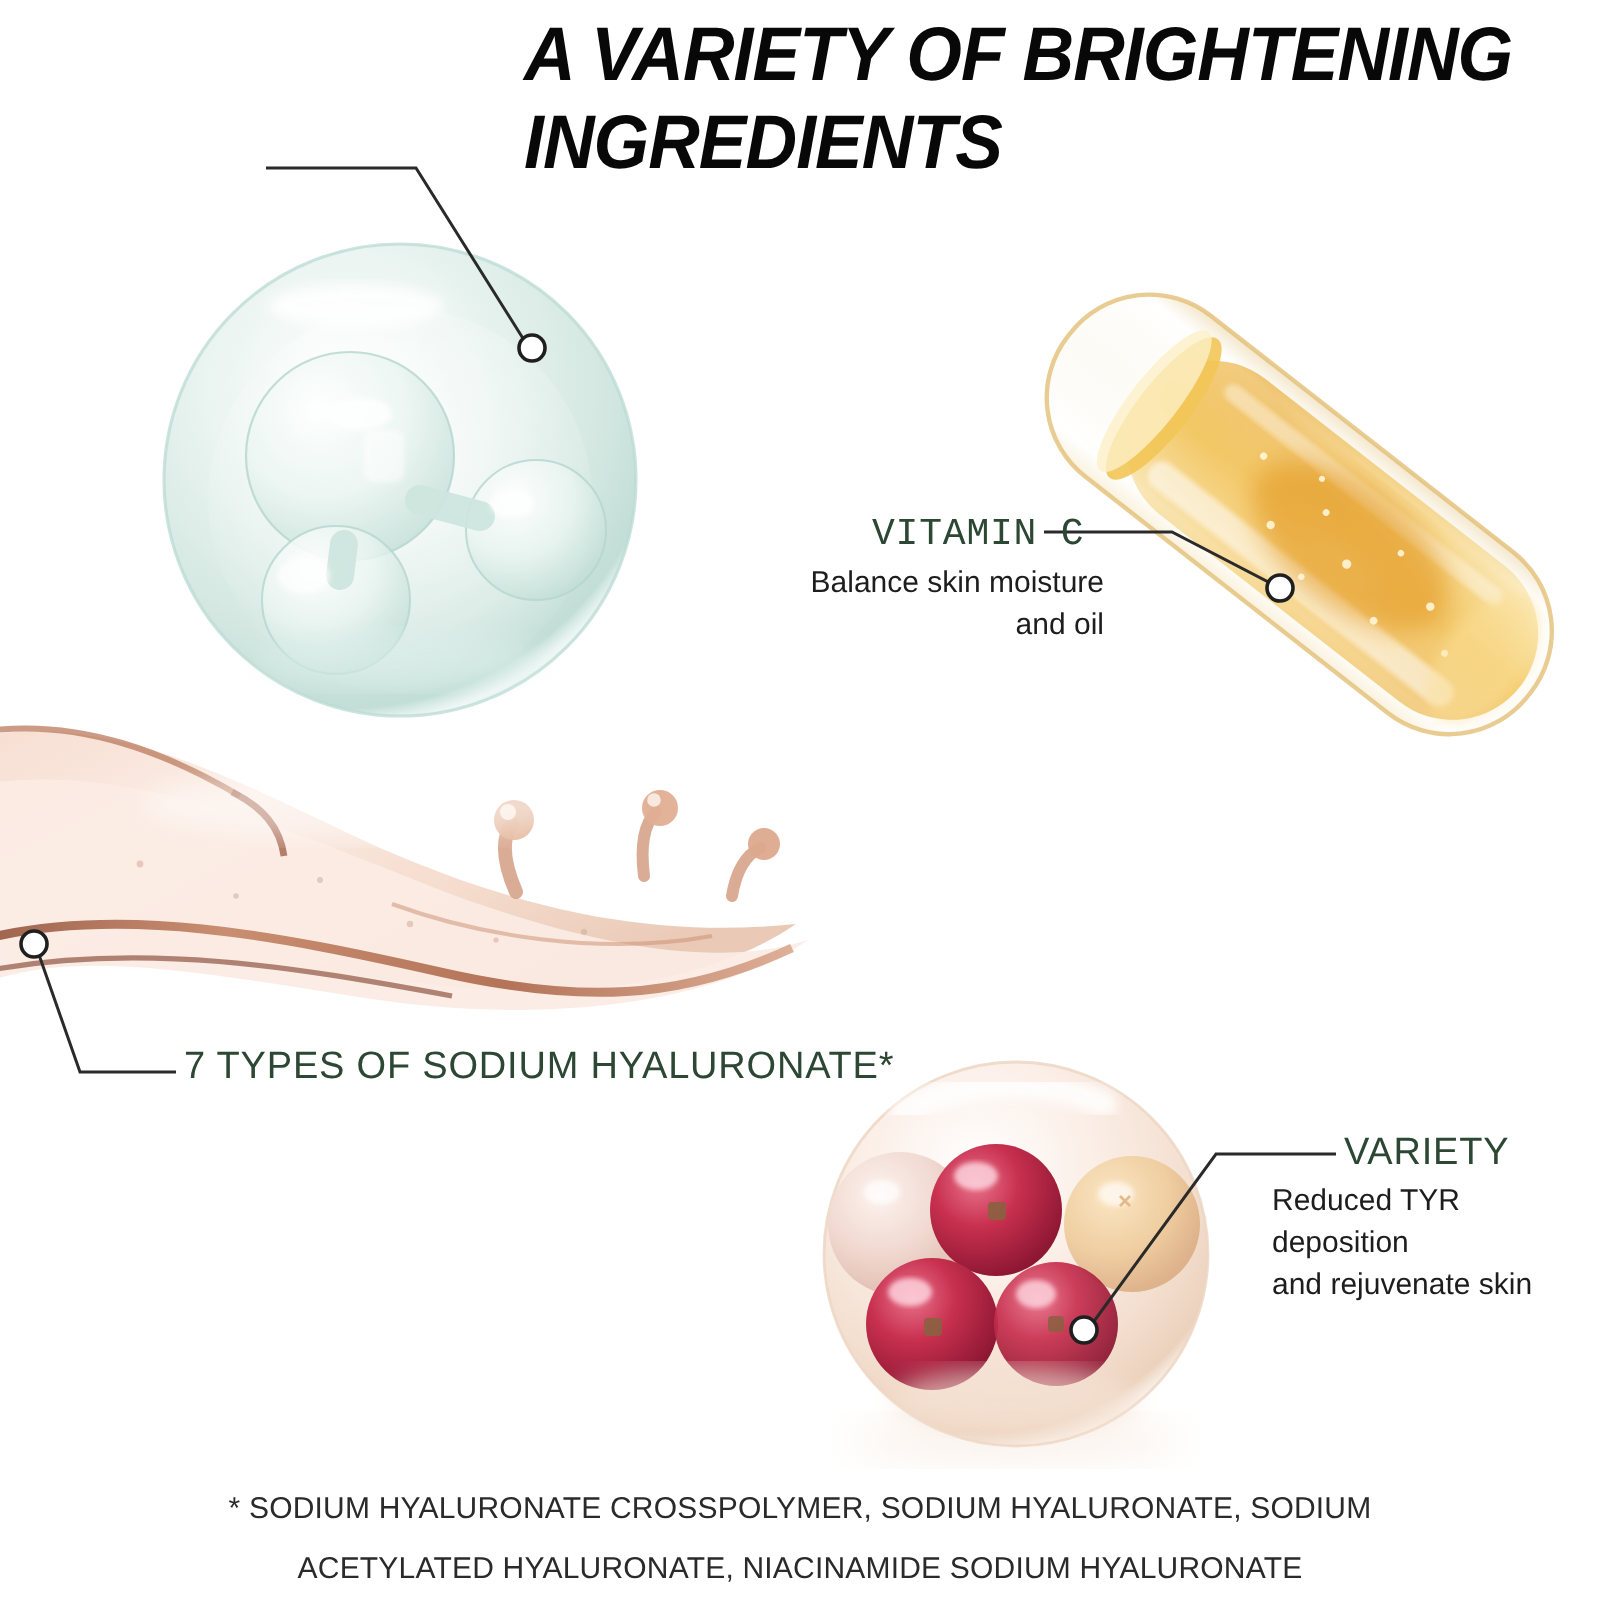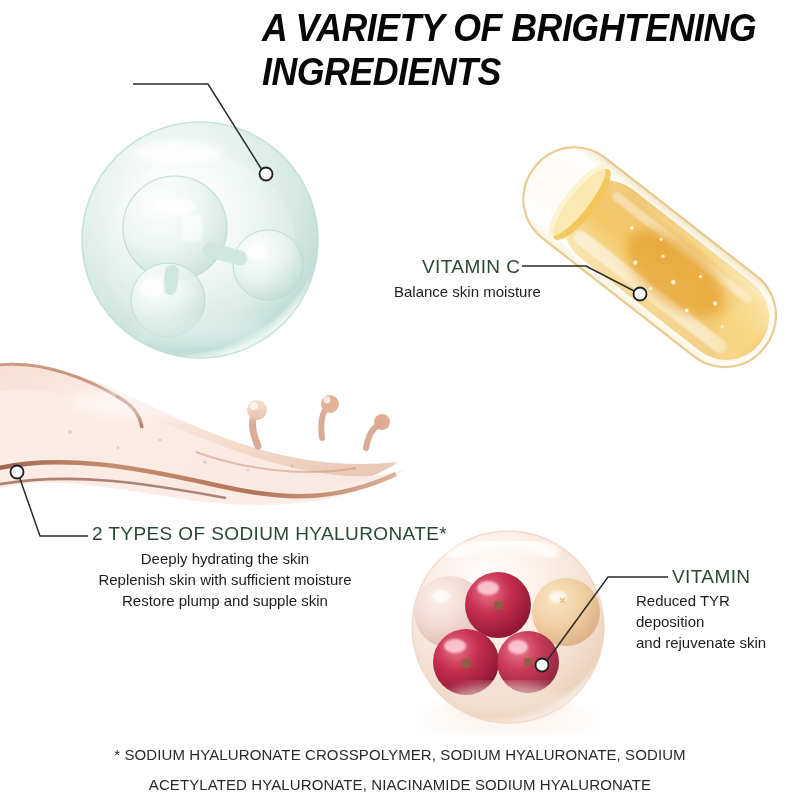--- a/index.html
+++ b/index.html
@@ -33,22 +33,22 @@
   .ing-body{
     position:absolute;
     color:#1d1d1d;
     font-size:15px;
     line-height:21px;
   }
 
   #nia-head{left:16px;top:72px;}
   #nia-body{left:8px;top:96px;width:162px;text-align:center;}
 
-  #vitc-head{left:422px;top:256px;}
-  #vitc-body{left:394px;top:281px;width:158px;text-align:left;}
+  #vitc-head{left:436px;top:256px;font-family:Liberation Mono, monospace;}
+  #vitc-body{left:394px;top:281px;width:158px;text-align:right;}
 
   #hya-head{left:92px;top:523px;}
   #hya-body{left:60px;top:548px;width:330px;text-align:center;}
 
   #arb-head{left:672px;top:566px;}
   #arb-body{left:636px;top:590px;width:164px;text-align:left;}
 
   
   .footnote{
     position:absolute;left:60px;top:740px;width:680px;
@@ -281,30 +281,26 @@
       <circle cx="640" cy="294" r="6.5"></circle>
       <circle cx="17" cy="472" r="6.5"></circle>
       <circle cx="542" cy="665" r="6.5"></circle>
     </g>
   </svg>
 
 
   <div class="ing-head" id="vitc-head">VITAMIN C</div>
   <div class="ing-body" id="vitc-body">
     <div>Balance skin moisture</div>
+    <div>and oil</div>
   </div>
 
-  <div class="ing-head" id="hya-head">2 TYPES OF SODIUM HYALURONATE*</div>
-  <div class="ing-body" id="hya-body">
-    <div>Deeply hydrating the skin</div>
-    <div>Replenish skin with sufficient moisture</div>
-    <div>Restore plump and supple skin</div>
-  </div>
-
-  <div class="ing-head" id="arb-head">VITAMIN</div>
+  <div class="ing-head" id="hya-head">7 TYPES OF SODIUM HYALURONATE*</div>
+
+  <div class="ing-head" id="arb-head">VARIETY</div>
   <div class="ing-body" id="arb-body">
     <div>Reduced TYR deposition</div>
     <div>and rejuvenate skin</div>
   </div>
 
   <div class="footnote">
     <div>* SODIUM HYALURONATE CROSSPOLYMER, SODIUM HYALURONATE, SODIUM</div>
     <div>ACETYLATED HYALURONATE, NIACINAMIDE SODIUM HYALURONATE</div>
   </div>
 

